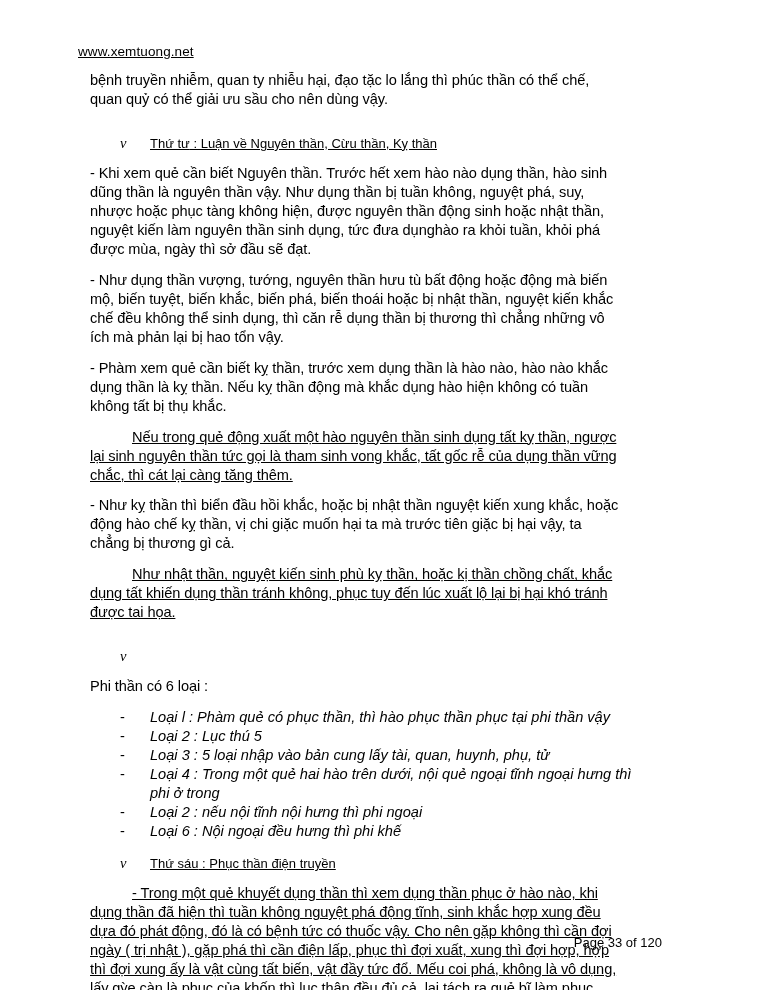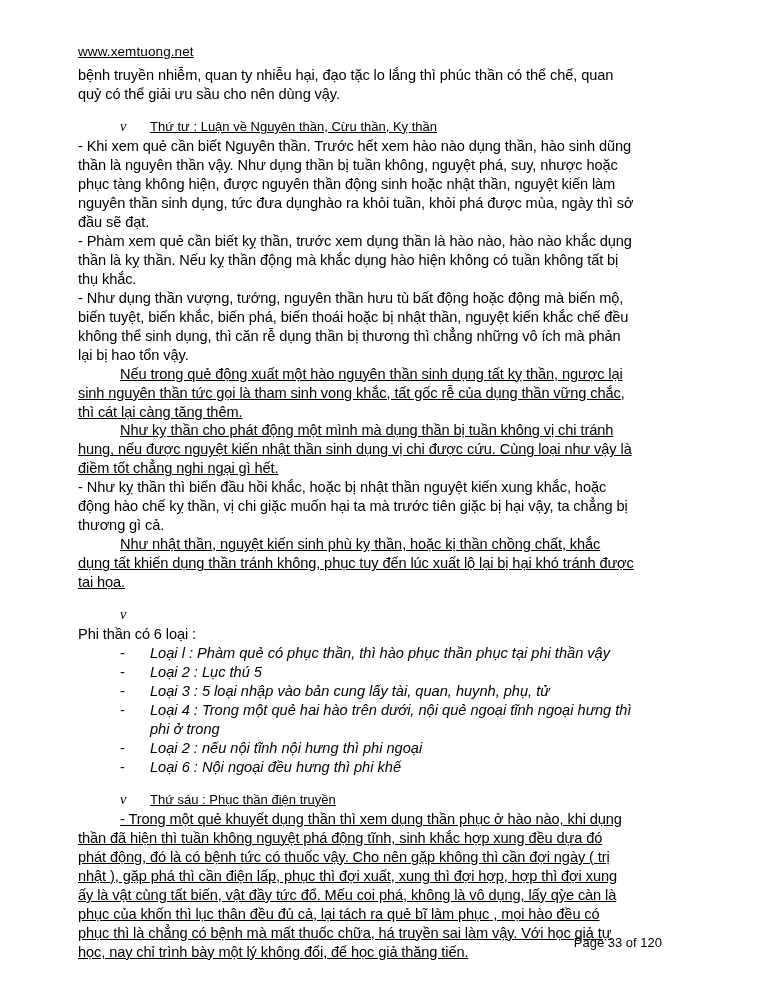--- a/index.html
+++ b/index.html
@@ -23,21 +23,21 @@
   .site-url {
     font-size: 13.5px;
     text-decoration: underline;
     color: #000;
     margin: 0 0 7px 0;
     letter-spacing: 0.1px;
   }
   p.body-text {
     font-size: 14.6px;
     line-height: 1.30;
-    margin: 0;
+    margin: 12px;
     text-align: left;
     letter-spacing: -0.1px;
   }
   p.indent-first {
     text-indent: 42px;
     text-decoration: underline;
   }
   .spacer {
     height: 14px;
   }
@@ -99,24 +99,23 @@
   <p class="body-text">bệnh truyền nhiễm, quan ty nhiễu hại, đạo tặc lo lắng thì phúc thần có thể chế, quan quỷ có thể giải ưu sầu cho nên dùng vậy.</p>
 
   <div class="spacer"></div>
 
   <div class="section-head">
     <span class="bullet-v">v</span>
     <span class="section-title u"><span>Thứ tư</span><span class="plain"> : Luận về Nguyên thần, Cừu thần, Kỵ thần</span></span>
   </div>
 
   <p class="body-text">- Khi xem quẻ cần biết Nguyên thần. Trước hết xem hào nào dụng thần, hào sinh dũng thần là nguyên thần vậy. Như dụng thần bị tuần không, nguyệt phá, suy, nhược hoặc phục tàng không hiện, được nguyên thần động sinh hoặc nhật thần, nguyệt kiến làm nguyên thần sinh dụng, tức đưa dụnghào ra khỏi tuần, khỏi phá được mùa, ngày thì sở đầu sẽ đạt.</p>
+  <p class="body-text">- Như dụng thần vượng, tướng, nguyên thần hưu tù bất động hoặc động mà biến mộ, biến tuyệt, biến khắc, biến phá, biến thoái hoặc bị nhật thần, nguyệt kiến khắc chế đều không thể sinh dụng, thì căn rễ dụng thần bị thương thì chẳng những vô ích mà phản lại bị hao tổn vậy.</p>
   <p class="body-text">- Phàm xem quẻ cần biết kỵ thần, trước xem dụng thần là hào nào, hào nào khắc dụng thần là kỵ thần. Nếu kỵ thần động mà khắc dụng hào hiện không có tuần không tất bị thụ khắc.</p>
-  <p class="body-text">- Như dụng thần vượng, tướng, nguyên thần hưu tù bất động hoặc động mà biến mộ, biến tuyệt, biến khắc, biến phá, biến thoái hoặc bị nhật thần, nguyệt kiến khắc chế đều không thể sinh dụng, thì căn rễ dụng thần bị thương thì chẳng những vô ích mà phản lại bị hao tổn vậy.</p>
   <p class="body-text indent-first">Nếu trong quẻ động xuất một hào nguyên thần sinh dụng tất kỵ thần, ngược lại sinh nguyên thần tức gọi là tham sinh vong khắc, tất gốc rễ của dụng thần vững chắc, thì cát lại càng tăng thêm.</p>
-  <p class="body-text indent-first">Như kỵ thần cho phát động một mình mà dụng thần bị tuần không vị chi tránh hung, nếu được nguyệt kiến nhật thần sinh dụng vị chi được cứu. Cùng loại như vậy là điềm tốt chẳng nghi ngại gì hết.</p>
   <p class="body-text">- Như kỵ thần thì biển đầu hồi khắc, hoặc bị nhật thần nguyệt kiến xung khắc, hoặc động hào chế kỵ thần, vị chi giặc muốn hại ta mà trước tiên giặc bị hại vậy, ta chẳng bị thương gì cả.</p>
   <p class="body-text indent-first">Như nhật thần, nguyệt kiến sinh phù kỵ thần, hoặc kị thần chồng chất, khắc dụng tất khiến dụng thần tránh không, phục tuy đến lúc xuất lộ lại bị hại khó tránh được tai họa.</p>
 
   <div class="spacer"></div>
 
   <div class="section-head">
     <span class="bullet-v">v</span>
   </div>
 
   <p class="body-text">Phi thần có 6 loại :</p>

